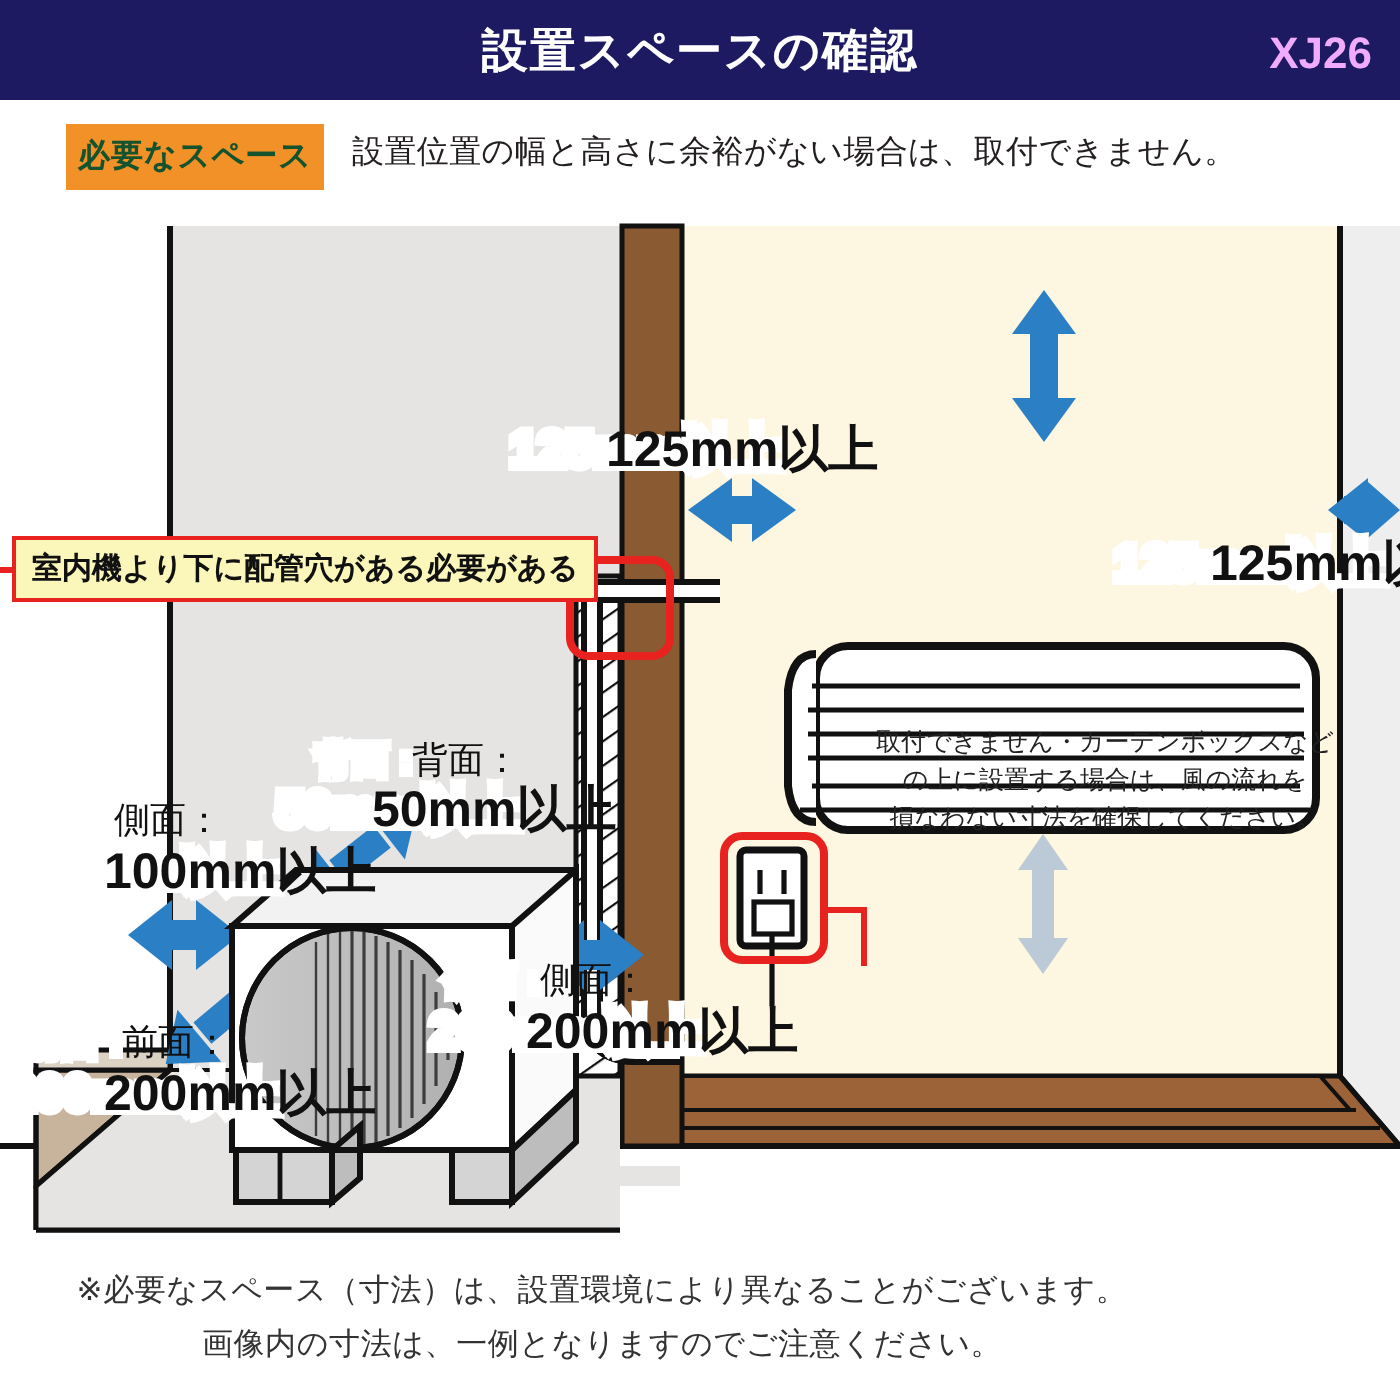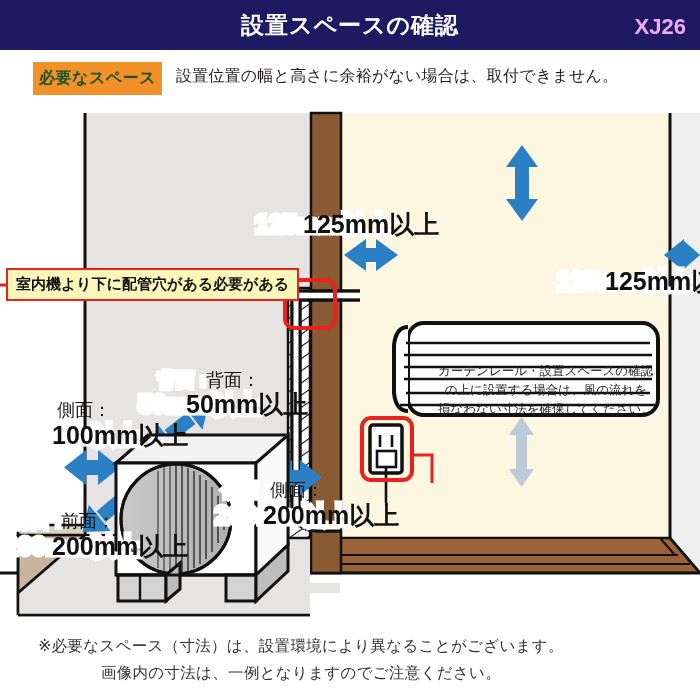--- a/index.html
+++ b/index.html
@@ -321,21 +321,21 @@
   </div>
   <div class="lbl-wrap t-big" style="left:4px;top:530px;">
     <span class="lbl-stroke">200mm以上</span>
     <span class="lbl-fill">200mm以上</span>
   </div>
 
   <div class="callout" style="left:6px;top:268px;">室内機より下に配管穴がある必要がある</div>
 
 
   <div class="note-box" style="left:438px;top:362px;">
-    <div>カーテンレール・設置スペースの確認</div>
+    <div>取付できません・カーテンボックスなど</div>
     <div style="text-align:center;">の上に設置する場合は、風の流れを</div>
     <div style="text-align:center;">損なわない寸法を確保してください。</div>
   </div>
 
   <div class="footer">
     <div>※必要なスペース（寸法）は、設置環境により異なることがございます。</div>
     <div>画像内の寸法は、一例となりますのでご注意ください。</div>
   </div>
 
 </div>

